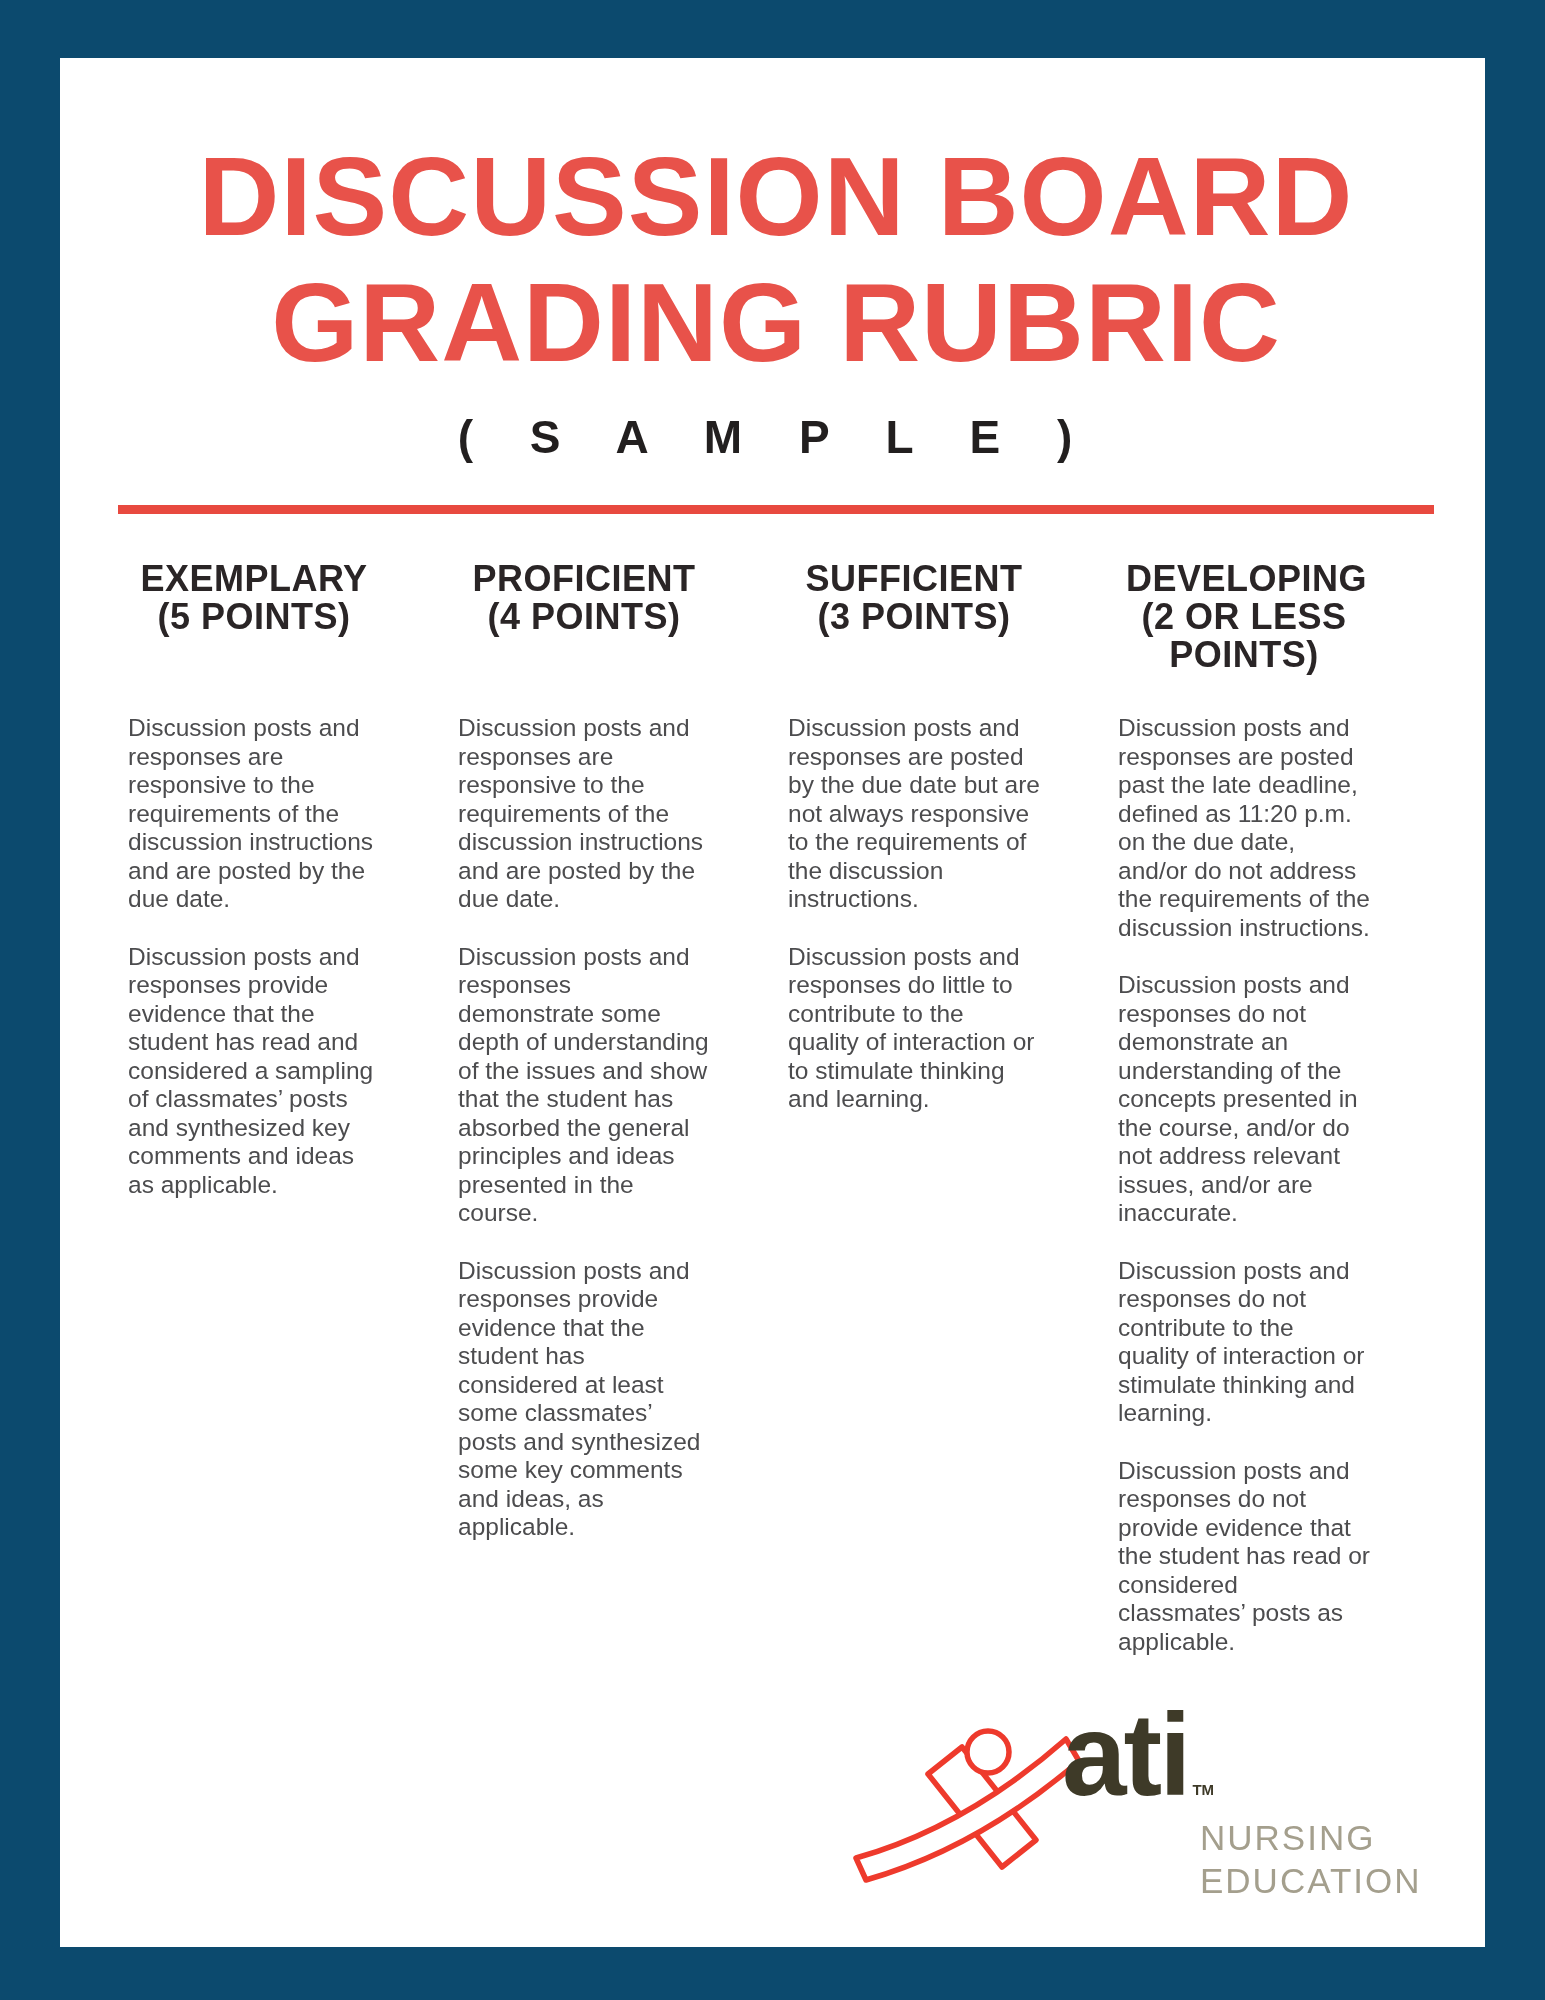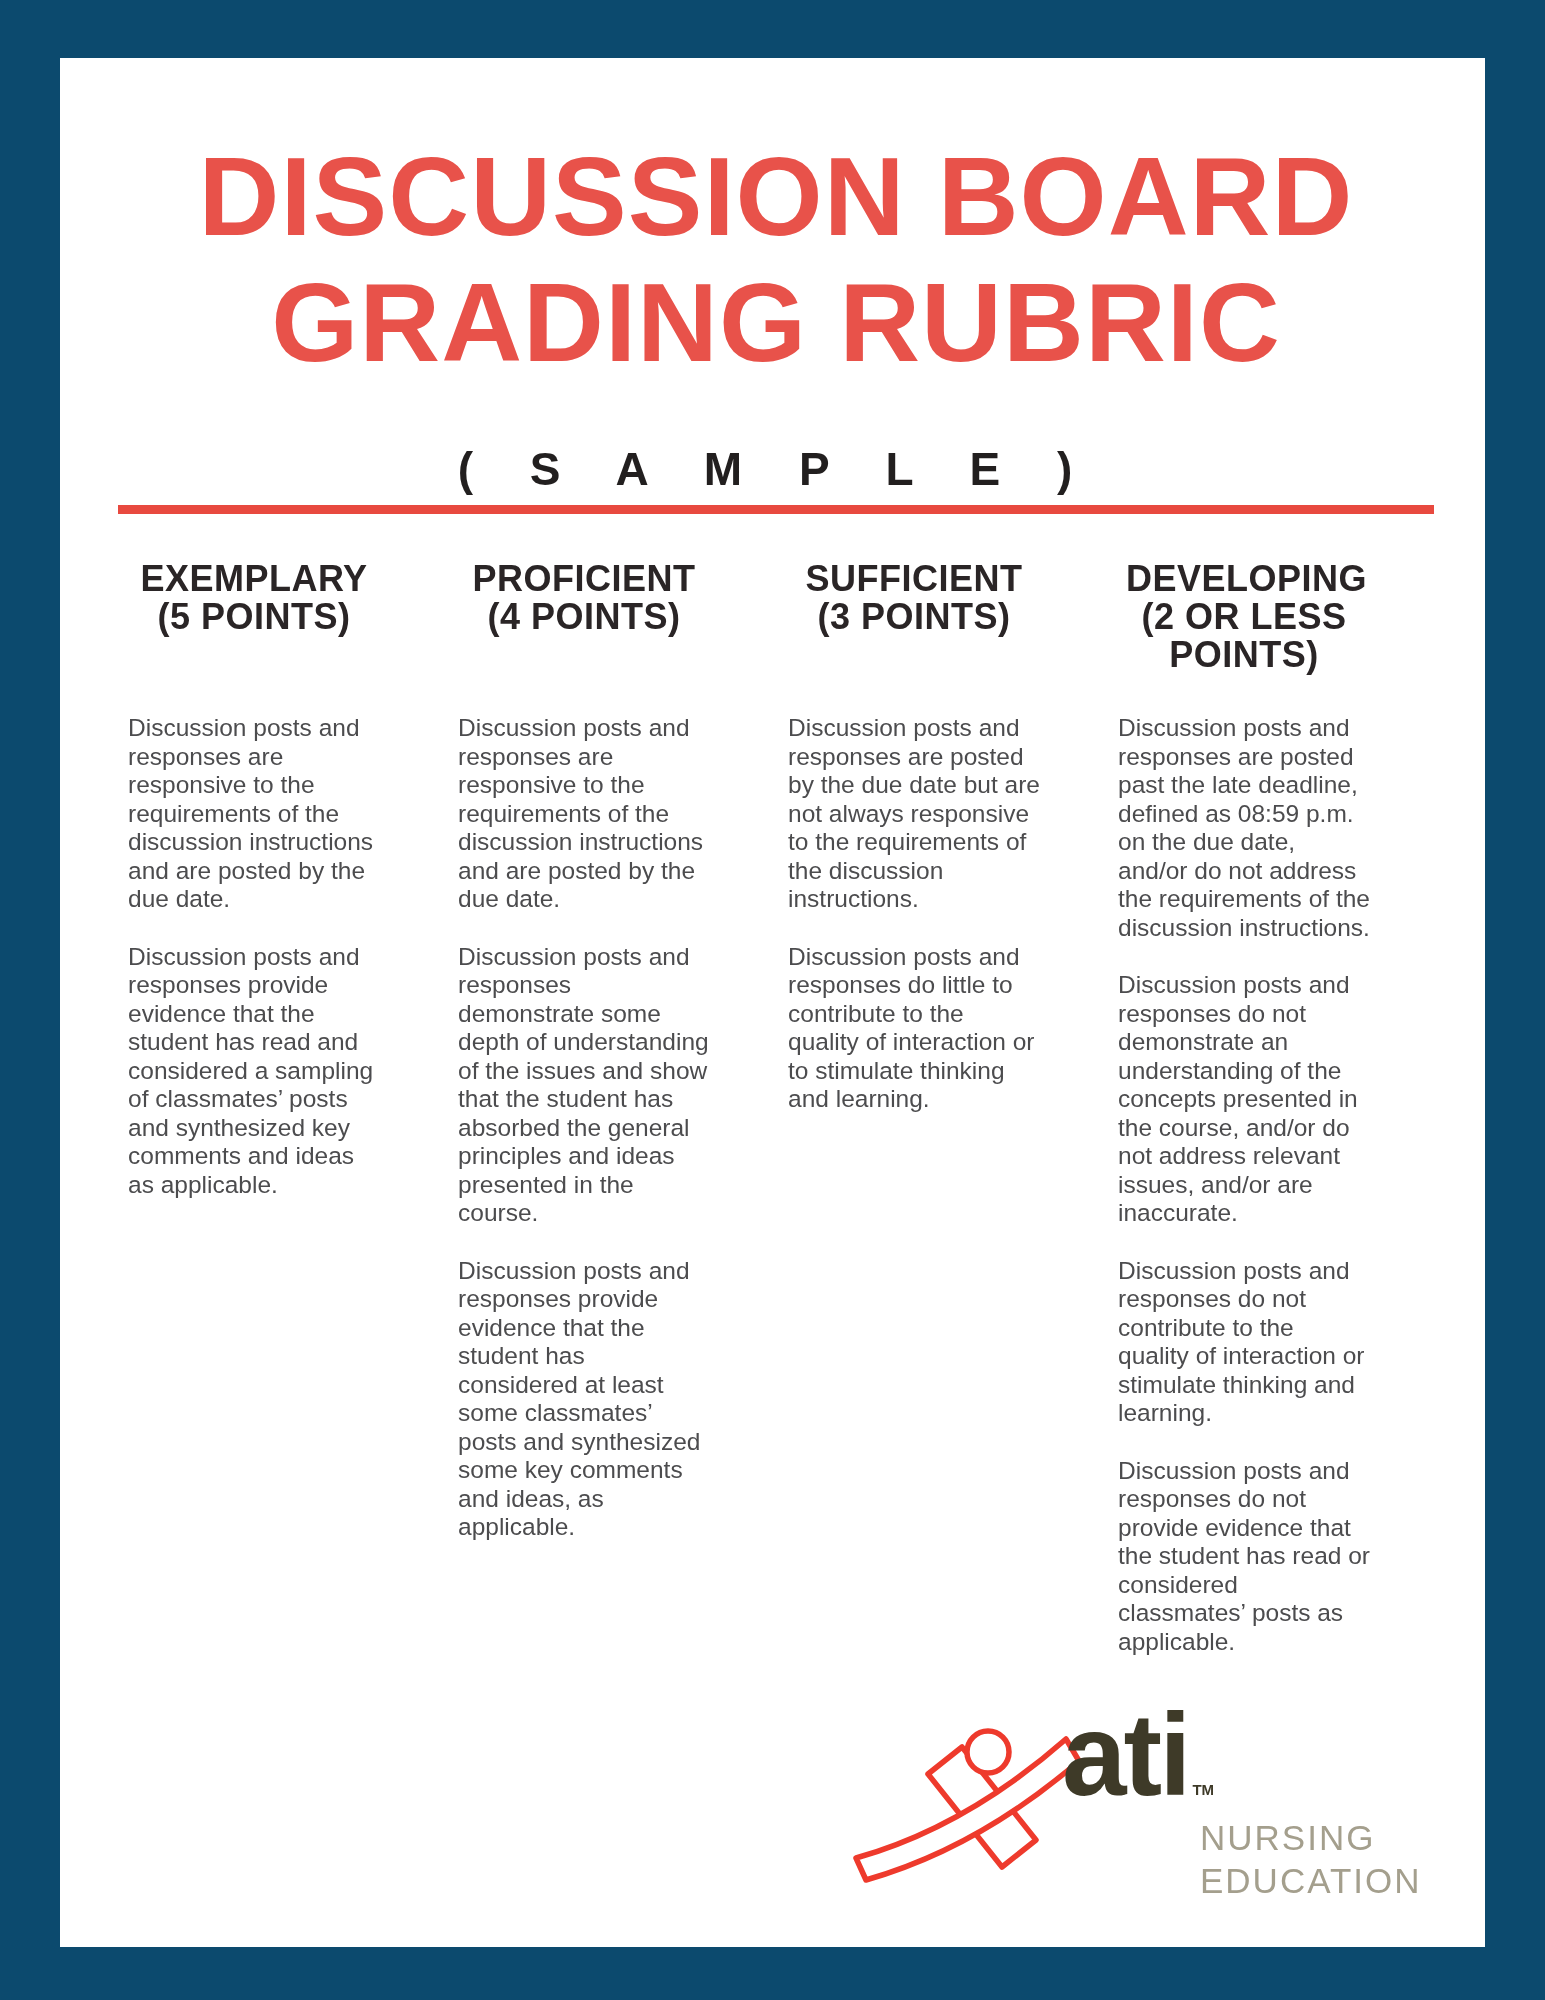--- a/index.html
+++ b/index.html
@@ -13,21 +13,21 @@
     background:#ffffff;
   }
   .title {
     position:absolute; left:58px; width:1316px; top:76px;
     text-align:center; color:#e8524a;
     font-size:112px; line-height:126px; font-weight:700; letter-spacing:1px;
   }
   .subtitle {
     position:absolute; left:58px; width:1316px; top:352px;
     text-align:center; color:#221f1f;
-    font-size:46px; font-weight:700; letter-spacing:22px;margin-top:32px;
+    font-size:46px; font-weight:700; letter-spacing:22px;
   }
   .rule {
     position:absolute; left:58px; top:447px; width:1316px; height:9px;
     background:#e8493f;
   }
   .columns {
     position:absolute; left:68px; top:494px; width:1242px;
     display:flex; gap:78px;
   }
   .col { width:252px; }
@@ -97,21 +97,21 @@
         <p>Discussion posts and responses are posted by the due date but are not always responsive to the requirements of the discussion instructions.</p>
         <p>Discussion posts and responses do little to contribute to the quality of interaction or to stimulate thinking and learning.</p>
       </section>
 
       <section class="col">
         <h2>
           <div>DEVELOPING</div>
           <div>(2 OR LESS</div>
           <div>POINTS)</div>
         </h2>
-        <p>Discussion posts and responses are posted past the late deadline, defined as 08:59 p.m. on the due date, and/or do not address the requirements of the discussion instructions.</p>
+        <p>Discussion posts and responses are posted past the late deadline, defined as 11:20 p.m. on the due date, and/or do not address the requirements of the discussion instructions.</p>
         <p>Discussion posts and responses do not demonstrate an understanding of the concepts presented in the course, and/or do not address relevant issues, and/or are inaccurate.</p>
         <p>Discussion posts and responses do not contribute to the quality of interaction or stimulate thinking and learning.</p>
         <p>Discussion posts and responses do not provide evidence that the student has read or considered classmates’ posts as applicable.</p>
       </section>
 
     </div>
 
     <div class="logo-mark">
       <svg width="250" height="185" viewBox="0 0 250 185">
         <g stroke="#ee3a2c" stroke-width="5.5" fill="#ffffff" stroke-linejoin="round">

